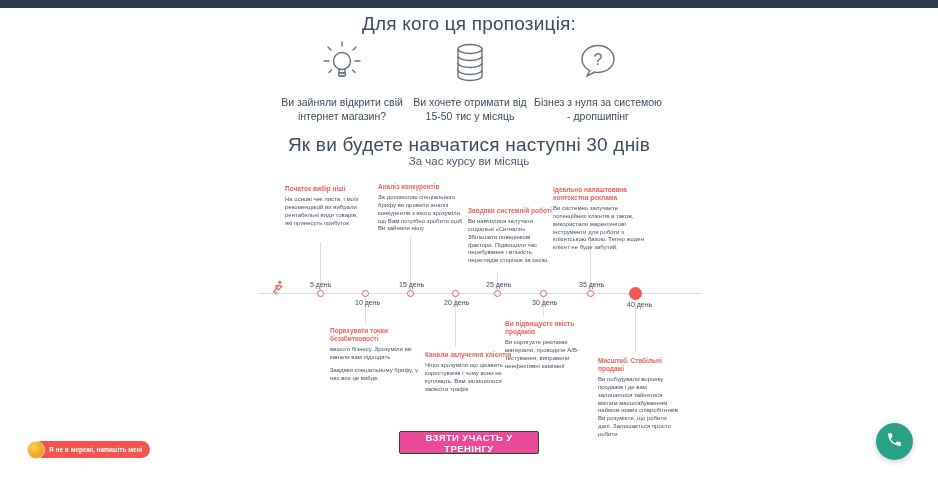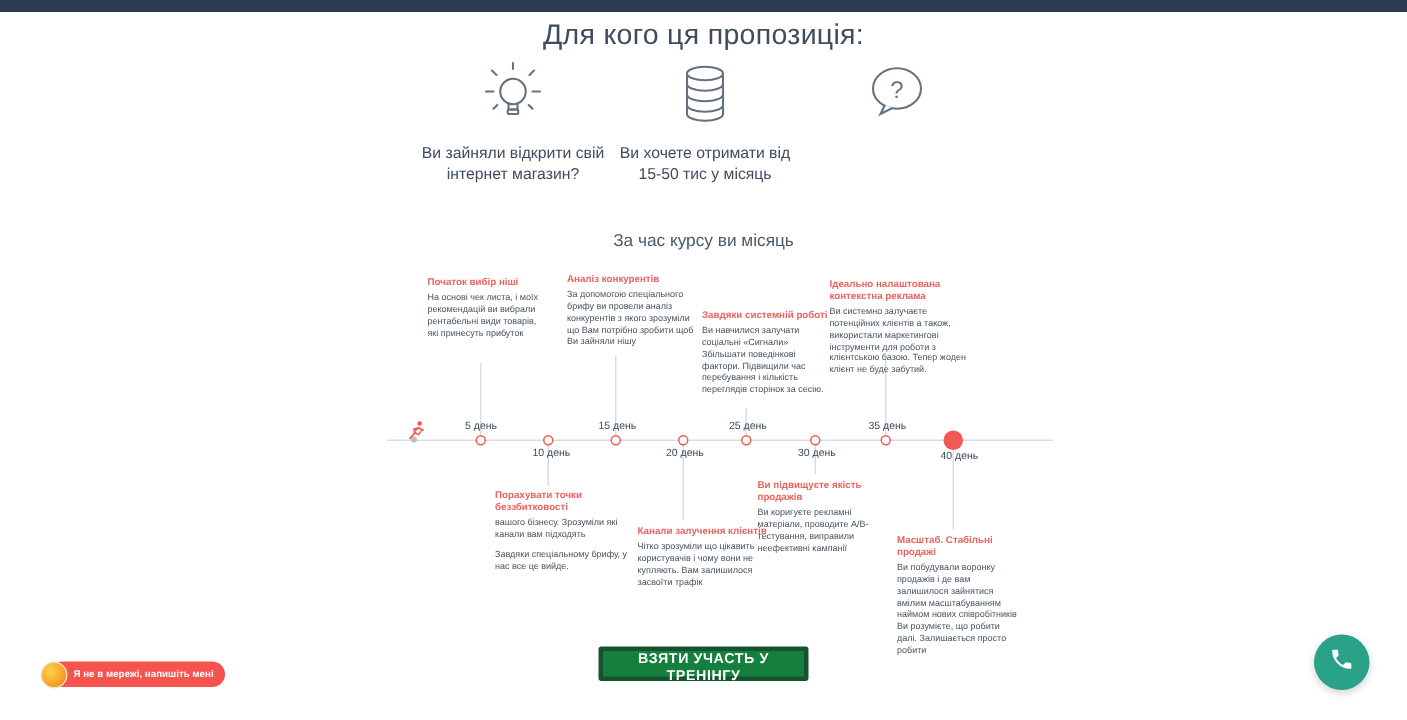--- a/index.html
+++ b/index.html
@@ -29,21 +29,21 @@
   .dot.big { width:13px; height:13px; top:287px; background:#f05a52; border:none; }
   .day-label { position:absolute; font-size:7px; color:#3d4c5e; white-space:nowrap; }
   .conn { position:absolute; width:1px; background:#d9dde2; }
 
   .ann { position:absolute; width:88px; }
   .ann .ann-title { color:#e8635e; font-size:6.5px; font-weight:bold; line-height:1.25; margin-bottom:3px; }
   .ann .ann-body { color:#465362; font-size:6px; line-height:1.3; }
   .ann .ann-body2 { color:#465362; font-size:6px; line-height:1.3; margin-top:5px; }
 
   .cta-button { position:absolute; left:399px; top:431px; width:140px; height:23px;
-    background:#15803d; border:3px solid #14532d; border-radius:2px; color:#fff;
+    background:#ec4899; border:1px solid #14532d; border-radius:2px; color:#fff;
     font-family:"Liberation Sans", sans-serif; font-size:9.5px; font-weight:bold;
     letter-spacing:.4px; cursor:pointer; }
 
   .offline-widget { position:absolute; left:27px; top:440px; height:19px; display:flex;
     align-items:center; cursor:pointer; }
   .offline-pill { background:#f4534e; border-radius:9px; height:17px; display:flex;
     align-items:center; padding:0 8px 0 16px; margin-left:-12px; }
   .offline-pill span { color:#fff; font-size:6.5px; font-weight:bold; white-space:nowrap; }
   .offline-avatar { width:18px; height:18px; border-radius:50%;
     background:radial-gradient(circle at 35% 35%, #ffd54a, #f59a1d 70%, #e07b12);
@@ -88,23 +88,25 @@
       <div class="caption">Ви хочете отримати від 15-50 тис у місяць</div>
     </div>
     <div class="benefit">
       <div class="icon">
         <svg width="52" height="50" viewBox="0 0 52 50" fill="none" stroke="#66717f" stroke-width="1.4">
           <ellipse cx="26" cy="22" rx="16" ry="13.5"></ellipse>
           <path d="M18 33 l-3 6 l8 -4" fill="#fff"></path>
           <text x="26" y="28" text-anchor="middle" font-size="16" fill="#66717f" stroke="none" font-family="Liberation Sans, sans-serif">?</text>
         </svg>
       </div>
-    </div>
-  </div>
-
+      <div class="caption">Бізнез з нуля за системою - дропшипінг</div>
+    </div>
+  </div>
+
+  <div class="section-title" style="top:134px;">Як ви будете навчатися наступні 30 днів</div>
   <div class="sub-title" style="top:155px;">За час курсу ви місяць</div>
 
   <div>
     <div class="tl-line"></div>
     <div class="tl-startdot"></div>
     <div class="runner">
       <svg width="14" height="14" viewBox="0 0 24 24">
         <circle cx="15" cy="4" r="2.6" fill="#f05a52"></circle>
         <path d="M4 21 l6-6.5 3.5 2.5 4.5-6 M8.5 13.5 l5-4.5 5.5 2.5 M13.5 9 l-5.5 1.5" stroke="#f05a52" stroke-width="1.9" fill="none" stroke-linecap="round" stroke-linejoin="round"></path>
       </svg>

